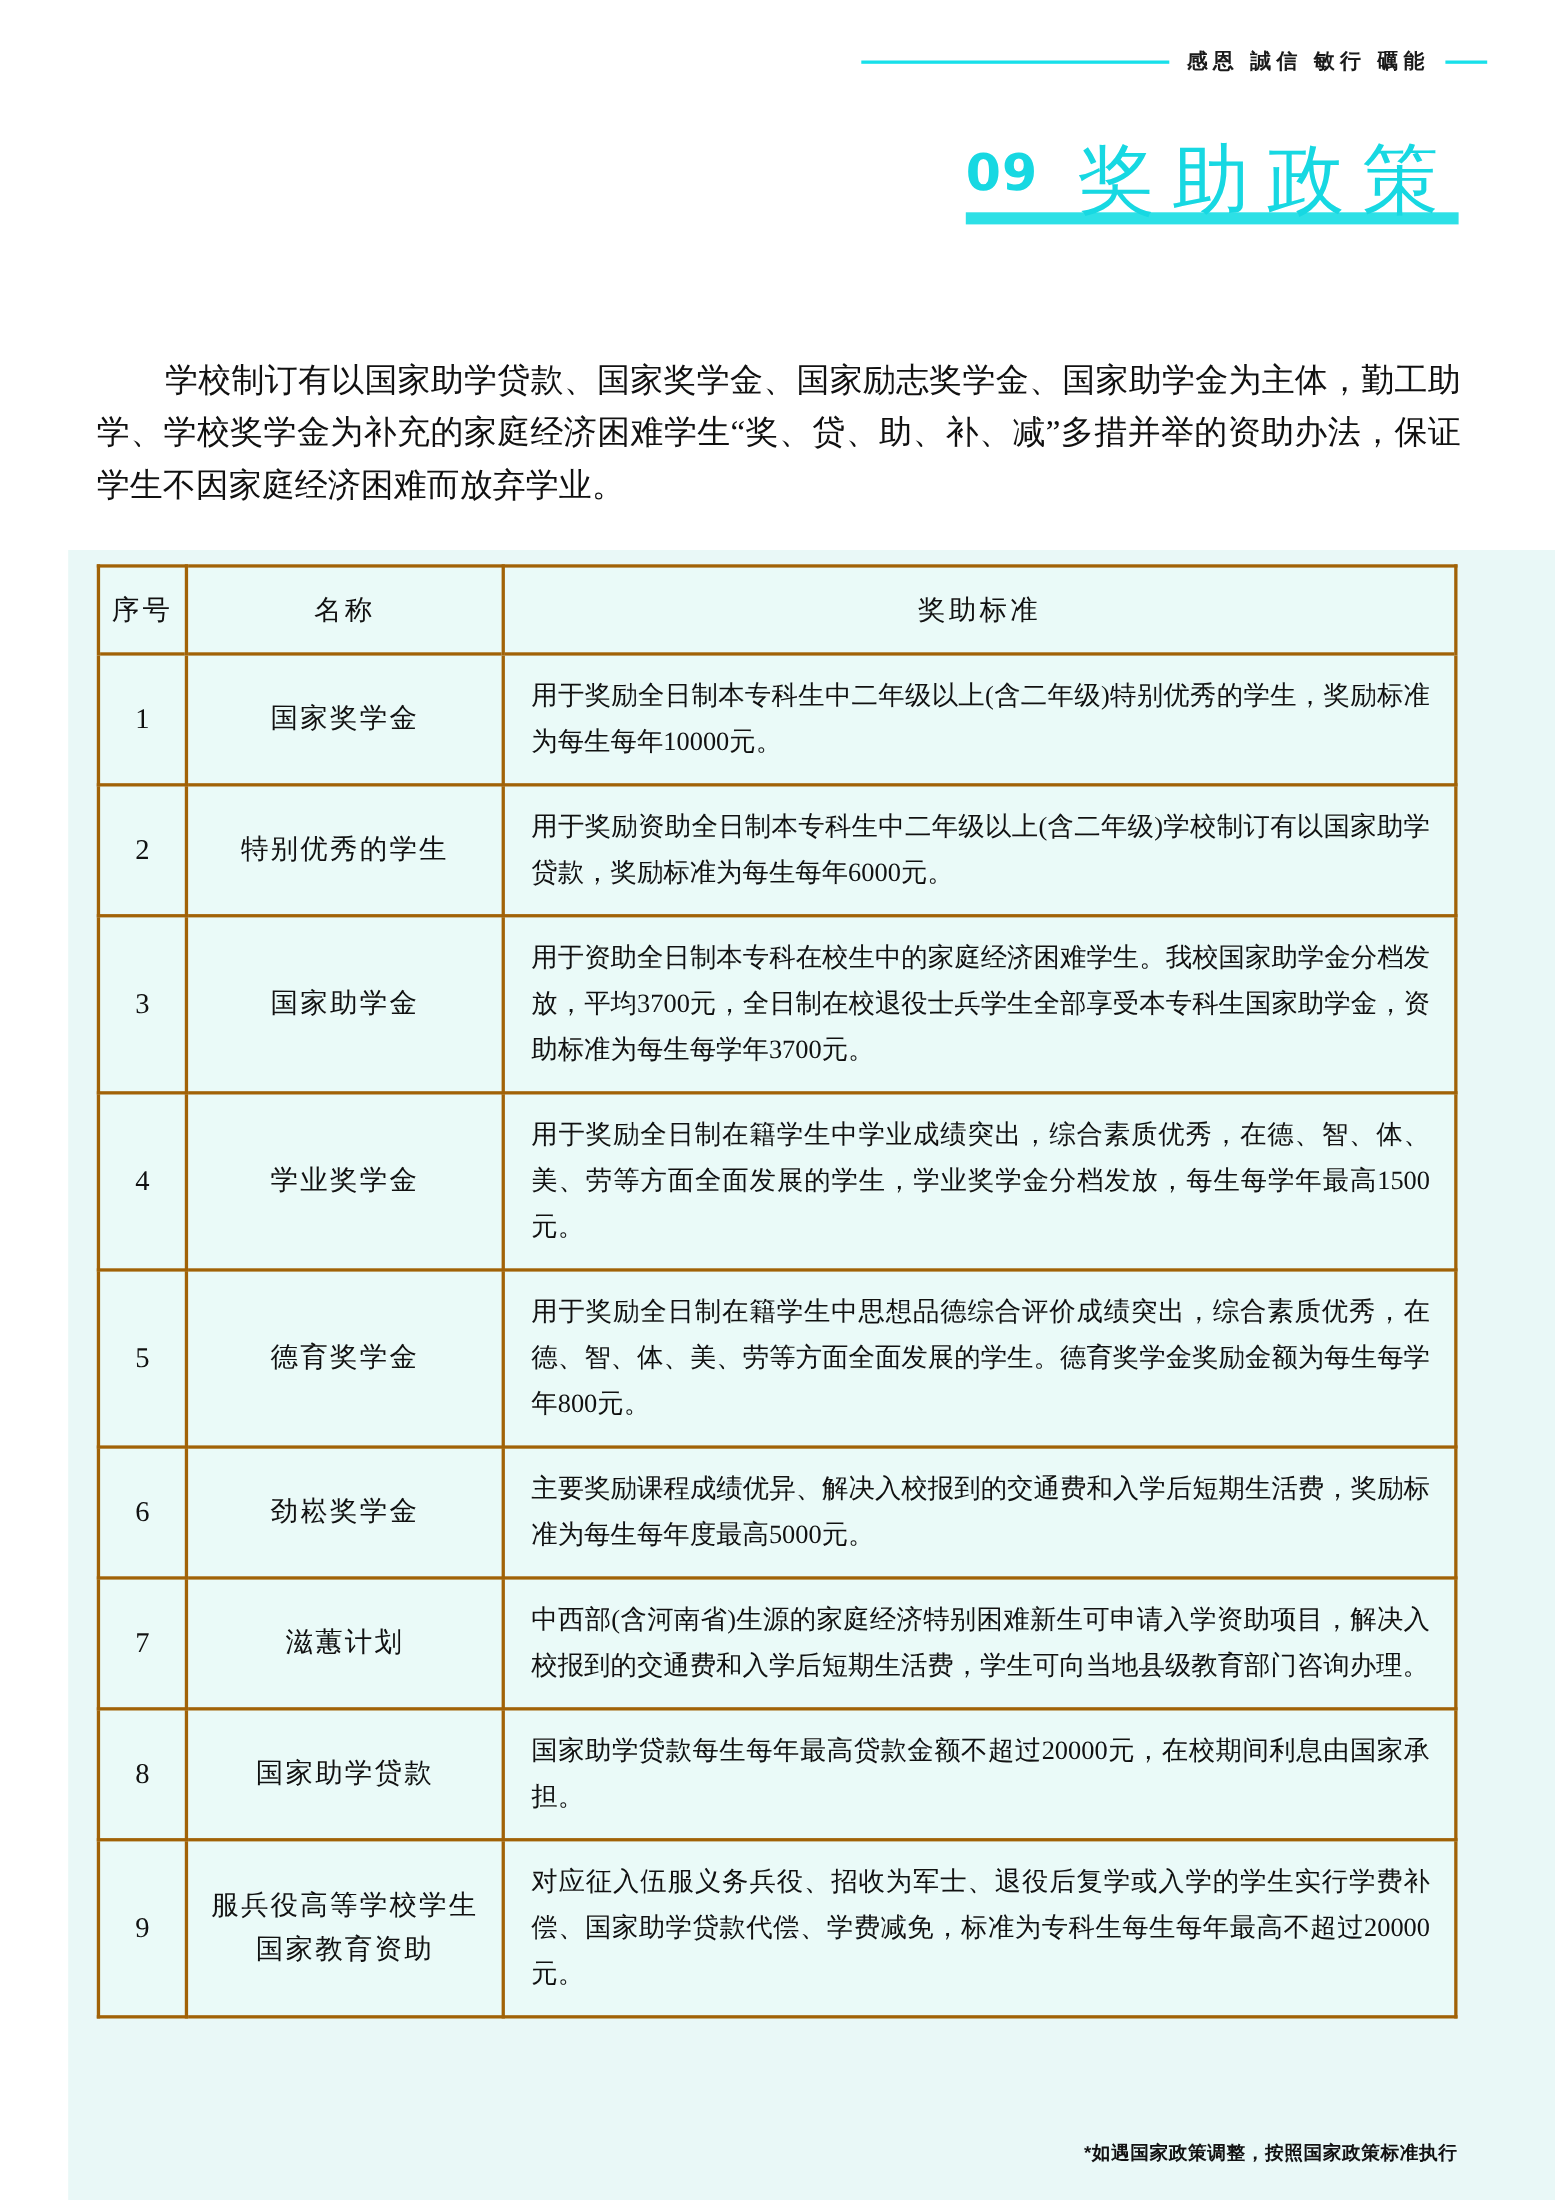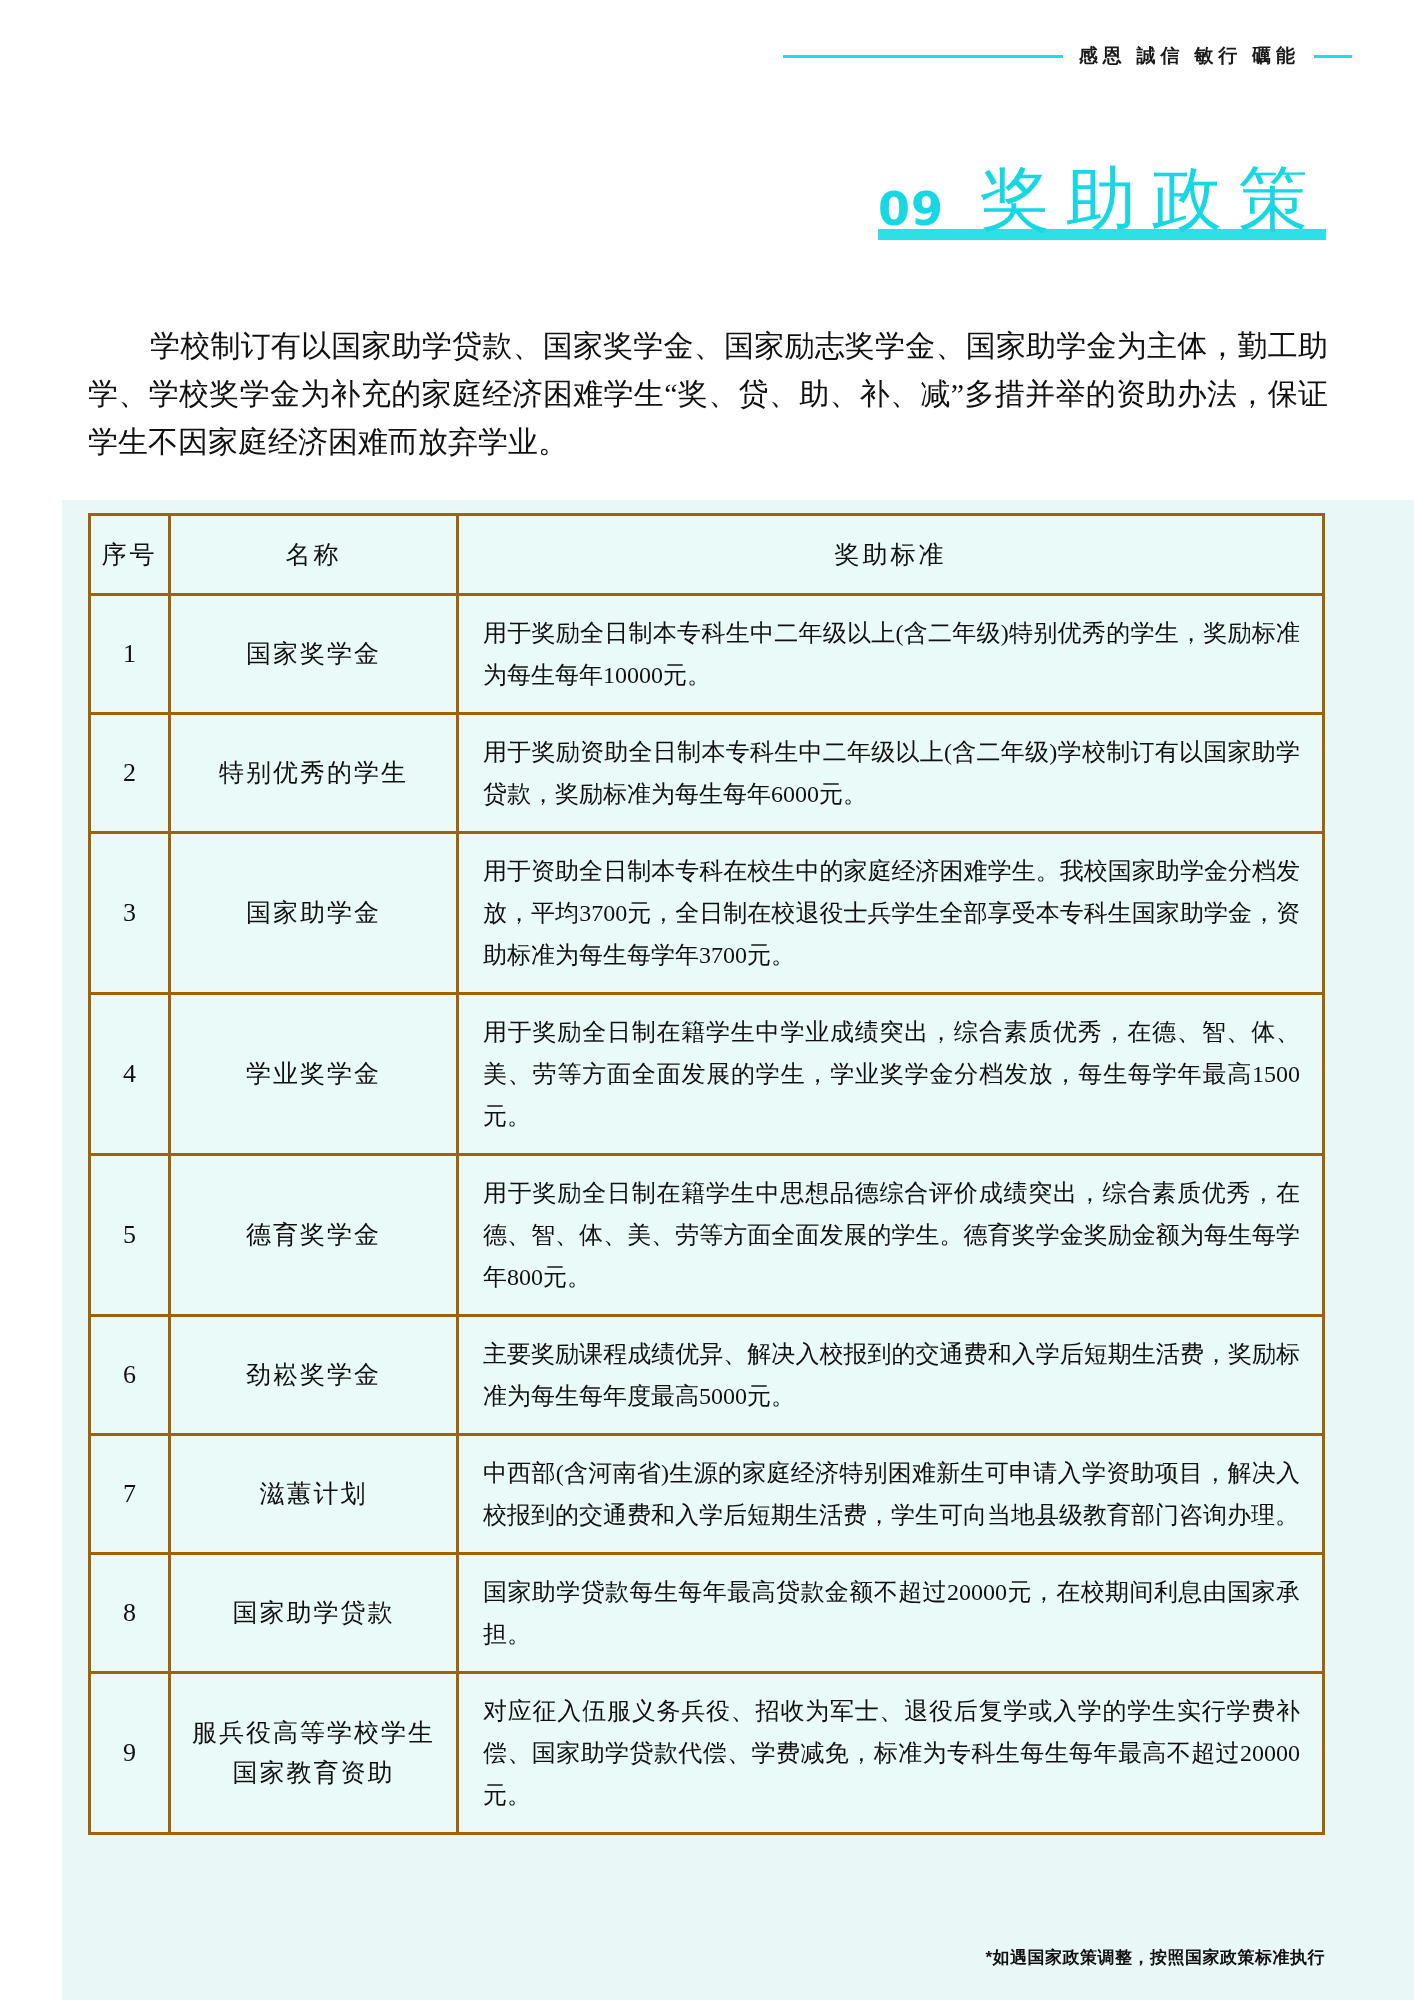--- a/index.html
+++ b/index.html
@@ -89,33 +89,32 @@
     background: #2de0e6;
     z-index: -1;
   }
   .title-num {
     font-family: "DejaVu Sans", sans-serif;
     font-size: 46px;
     font-weight: 700;
     color: #17d8e2;
     letter-spacing: 1px;
     line-height: 1;
-    padding-bottom: 8px;
+    padding-bottom: 24px;
     margin-right: 36px;
   }
   .title-text {
     font-family: "Liberation Sans", "DejaVu Sans", sans-serif;
     font-size: 70px;
     font-weight: 400;
     color: #17d8e2;
     letter-spacing: 16px;
     line-height: 1;
     padding-bottom: 6px;
     padding-right: 2px;
-    margin-top: 36px;
   }
 
   
   .intro {
     position: absolute;
     left: 88px;
     top: 322px;
     width: 1240px;
     font-family: "Liberation Serif", "DejaVu Serif", serif;
     font-size: 30px;

